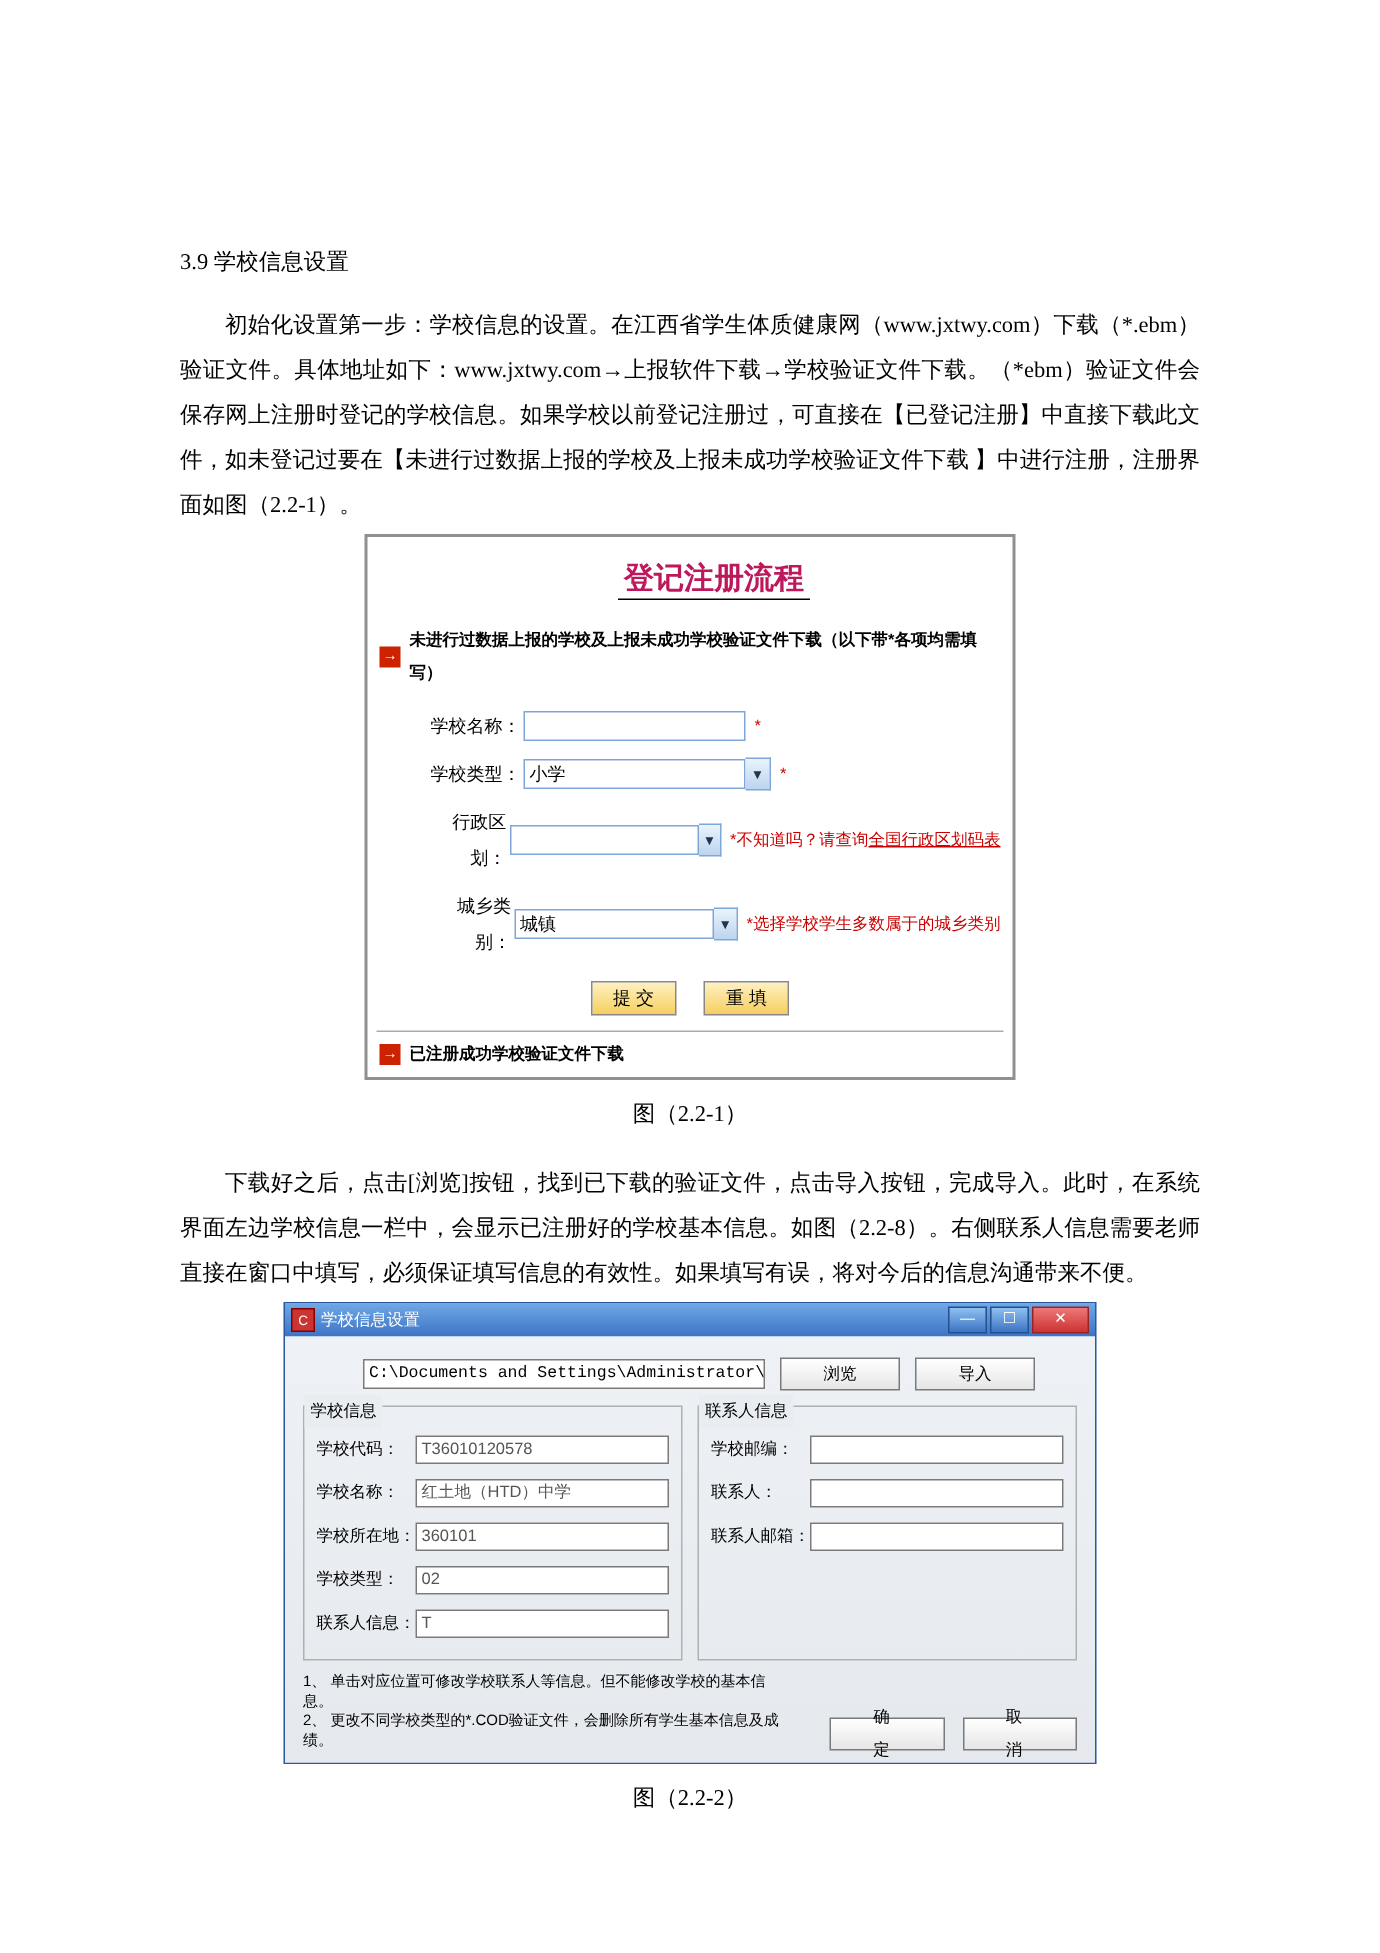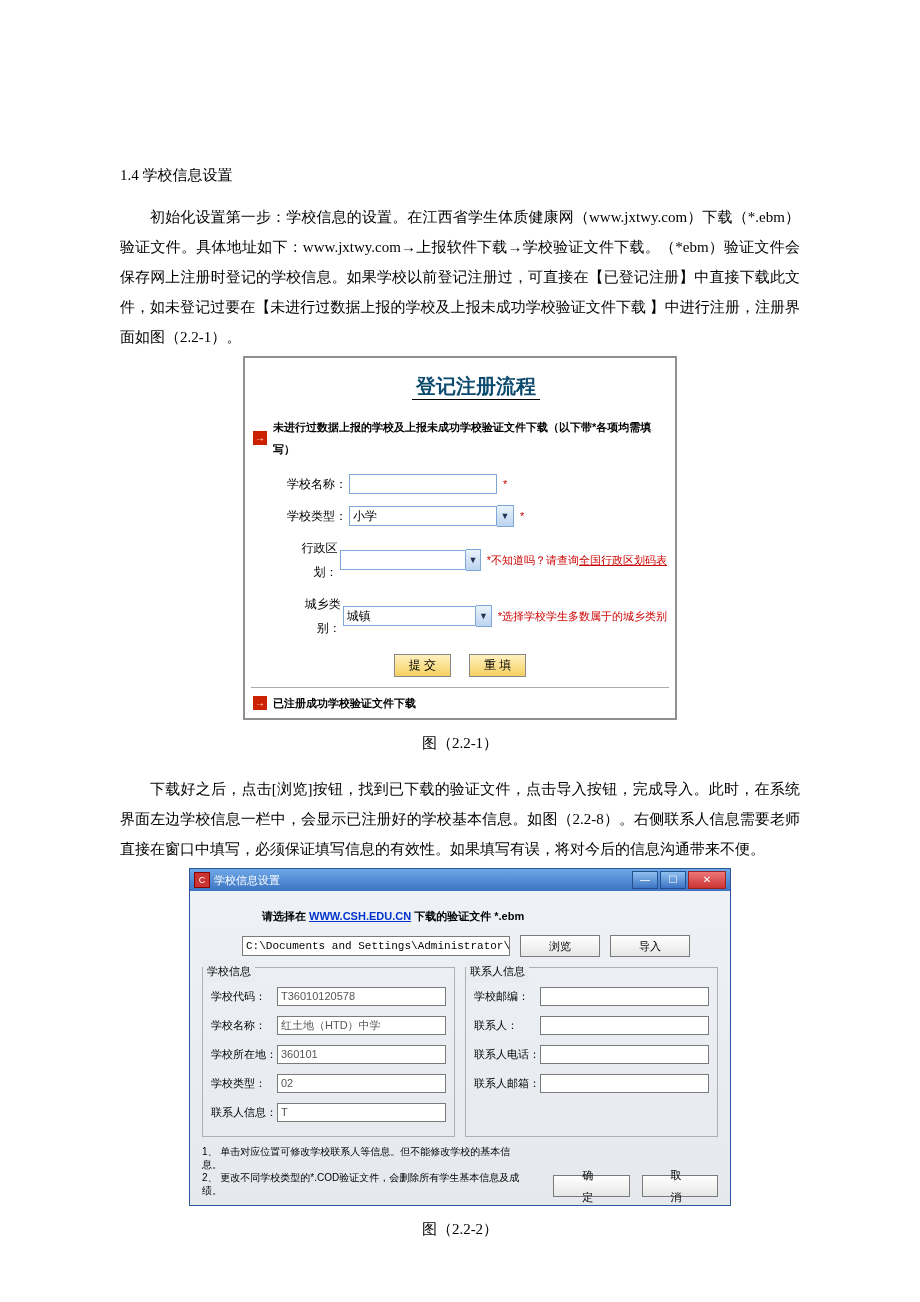--- a/index.html
+++ b/index.html
@@ -42,21 +42,21 @@
     font-size: 12px;
   }
   .fig1-title {
     text-align: center;
     padding: 8px 0 6px 0;
   }
   .fig1-title span {
     font-family: "SimHei", sans-serif;
     font-size: 20px;
     font-weight: bold;
-    color: #0c4a6e;
+    color: #be185d;
     border-bottom: 1px solid #000;
     padding: 0 4px 2px 4px;
     margin-left: 32px;
   }
   .fig1-hr {
     height: 0;
     border-top: 1px solid #aaa;
     margin: 0 6px;
   }
   .fig1-row {
@@ -250,21 +250,21 @@
   .notes {
     font-size:10px; line-height:1.3; white-space:pre-line;
   }
   .okrow { display:flex; gap:12px; }
 </style>
 </head>
 <body>
 
 <div class="page">
 
-  <div class="section-title">1.4 学校信息设置</div>
+  <div class="section-title">3.9 学校信息设置</div>
 
   <p class="para">初始化设置第一步：学校信息的设置。在江西省学生体质健康网（www.jxtwy.com）下载（*.ebm）验证文件。具体地址如下：www.jxtwy.com→上报软件下载→学校验证文件下载。（*ebm）验证文件会保存网上注册时登记的学校信息。如果学校以前登记注册过，可直接在【已登记注册】中直接下载此文件，如未登记过要在【未进行过数据上报的学校及上报未成功学校验证文件下载 】中进行注册，注册界面如图（2.2-1）。</p>
 
   <div class="fig1-wrap">
     <div class="fig1">
       <div class="fig1-title">
         <span>登记注册流程</span>
       </div>
       <div class="fig1-row">
         <div class="arrow-box">→</div>
@@ -325,23 +325,20 @@
           <span>学校信息设置</span>
         </div>
         <div class="winbtns">
           <div class="winbtn">—</div>
           <div class="winbtn">☐</div>
           <div class="winbtn close">✕</div>
         </div>
       </div>
 
       <div class="body2">
-        <div class="hint">
-          <span>请选择在  </span><span class="lnk">WWW.CSH.EDU.CN</span><span> 下载的验证文件 *.ebm</span>
-        </div>
 
         <div class="pathrow">
           <div class="pathbox">C:\Documents and Settings\Administrator\J</div>
           <div class="btn2">浏览</div>
           <div class="btn2">导入</div>
         </div>
 
         <div class="cols">
           <div class="group">
             <div class="group-title">学校信息</div>
@@ -368,24 +365,20 @@
           </div>
 
           <div class="group">
             <div class="group-title">联系人信息</div>
             <div class="grow">
                 <div class="glabel">学校邮编：</div>
                 <div class="ginput"></div>
               </div>
             <div class="grow">
                 <div class="glabel">联系人：</div>
-                <div class="ginput"></div>
-              </div>
-            <div class="grow">
-                <div class="glabel">联系人电话：</div>
                 <div class="ginput"></div>
               </div>
             <div class="grow">
                 <div class="glabel">联系人邮箱：</div>
                 <div class="ginput"></div>
               </div>
           </div>
         </div>
 
         <div class="footer2">

